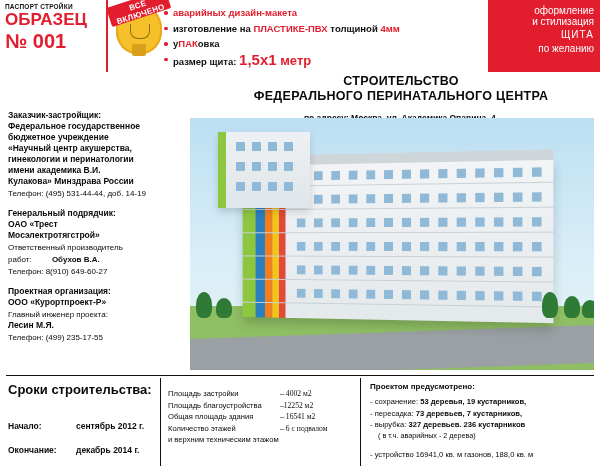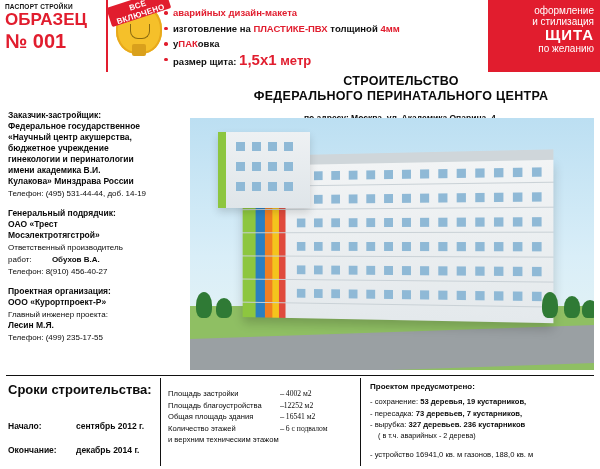--- a/index.html
+++ b/index.html
@@ -66,21 +66,21 @@
     position:absolute;left:18px;top:26px;width:18px;height:14px;
     border:1.5px solid #8a6a10;border-top:none;border-radius:0 0 8px 8px;
   }
 
   .tb-right{
     position:absolute;left:488px;top:0;width:112px;height:72px;
     background:#e11d2e;color:#ffffff;box-sizing:border-box;
     padding:5px 6px 0 6px;text-align:right;
   }
   .tb-right div{font-size:10px;font-weight:normal;line-height:11px;}
-  .tb-right .shield{font-size:15px;font-weight:bold;line-height:16px;letter-spacing:1px;}
+  .tb-right .shield{font-size:10px;font-weight:normal;line-height:16px;letter-spacing:1px;}
   .tb-right .cust{font-size:10.5px;font-weight:bold;line-height:13px;letter-spacing:.4px;}
 
   
   .title-wrap{position:absolute;left:208px;top:74px;width:386px;text-align:center;}
   .title-wrap .t1{font-size:12.5px;font-weight:bold;letter-spacing:.3px;line-height:15px;}
   .title-wrap .t2{font-size:12.5px;font-weight:bold;letter-spacing:.3px;line-height:15px;}
   .title-wrap .addr{font-size:8.5px;font-weight:bold;margin-top:9px;}
 
   
   .leftcol{position:absolute;left:8px;top:110px;width:178px;}
@@ -194,36 +194,36 @@
     <div class="t1">СТРОИТЕЛЬСТВО</div>
     <div class="t2">ФЕДЕРАЛЬНОГО ПЕРИНАТАЛЬНОГО ЦЕНТРА</div>
     <div class="addr">по адресу: Москва, ул. Академика Опарина, 4.</div>
   </div>
 
   <div class="leftcol">
 
     <div class="blk">
       <div class="h">Заказчик-застройщик:</div>
       <div class="l">Федеральное государственное</div>
+      <div class="l">бюджетное учреждение</div>
       <div class="l">«Научный центр акушерства,</div>
-      <div class="l">бюджетное учреждение</div>
       <div class="l">гинекологии и перинатологии</div>
       <div class="l">имени академика В.И.</div>
       <div class="l">Кулакова» Минздрава России</div>
       <div class="tel">Телефон: (495) 531-44-44, доб. 14-19</div>
     </div>
 
     <div class="blk">
       <div class="h">Генеральный подрядчик:</div>
       <div class="l">ОАО «Трест</div>
       <div class="l">Мосэлектротягстрой»</div>
       <div class="tel">Ответственный производитель</div>
       <div class="tel"><span>работ:</span>
         <b style="margin-left:18px">Обухов В.А.</b></div>
-      <div class="tel">Телефон: 8(910) 456-40-27</div>
+      <div class="tel">Телефон: 8(910) 649-60-27</div>
     </div>
 
     <div class="blk">
       <div class="h">Проектная организация:</div>
       <div class="l">ООО «Курортпроект-Р»</div>
       <div class="tel">Главный инженер проекта:</div>
       <div class="l">Лесин М.Я.</div>
       <div class="tel">Телефон: (499) 235-17-55</div>
     </div>
   </div>

